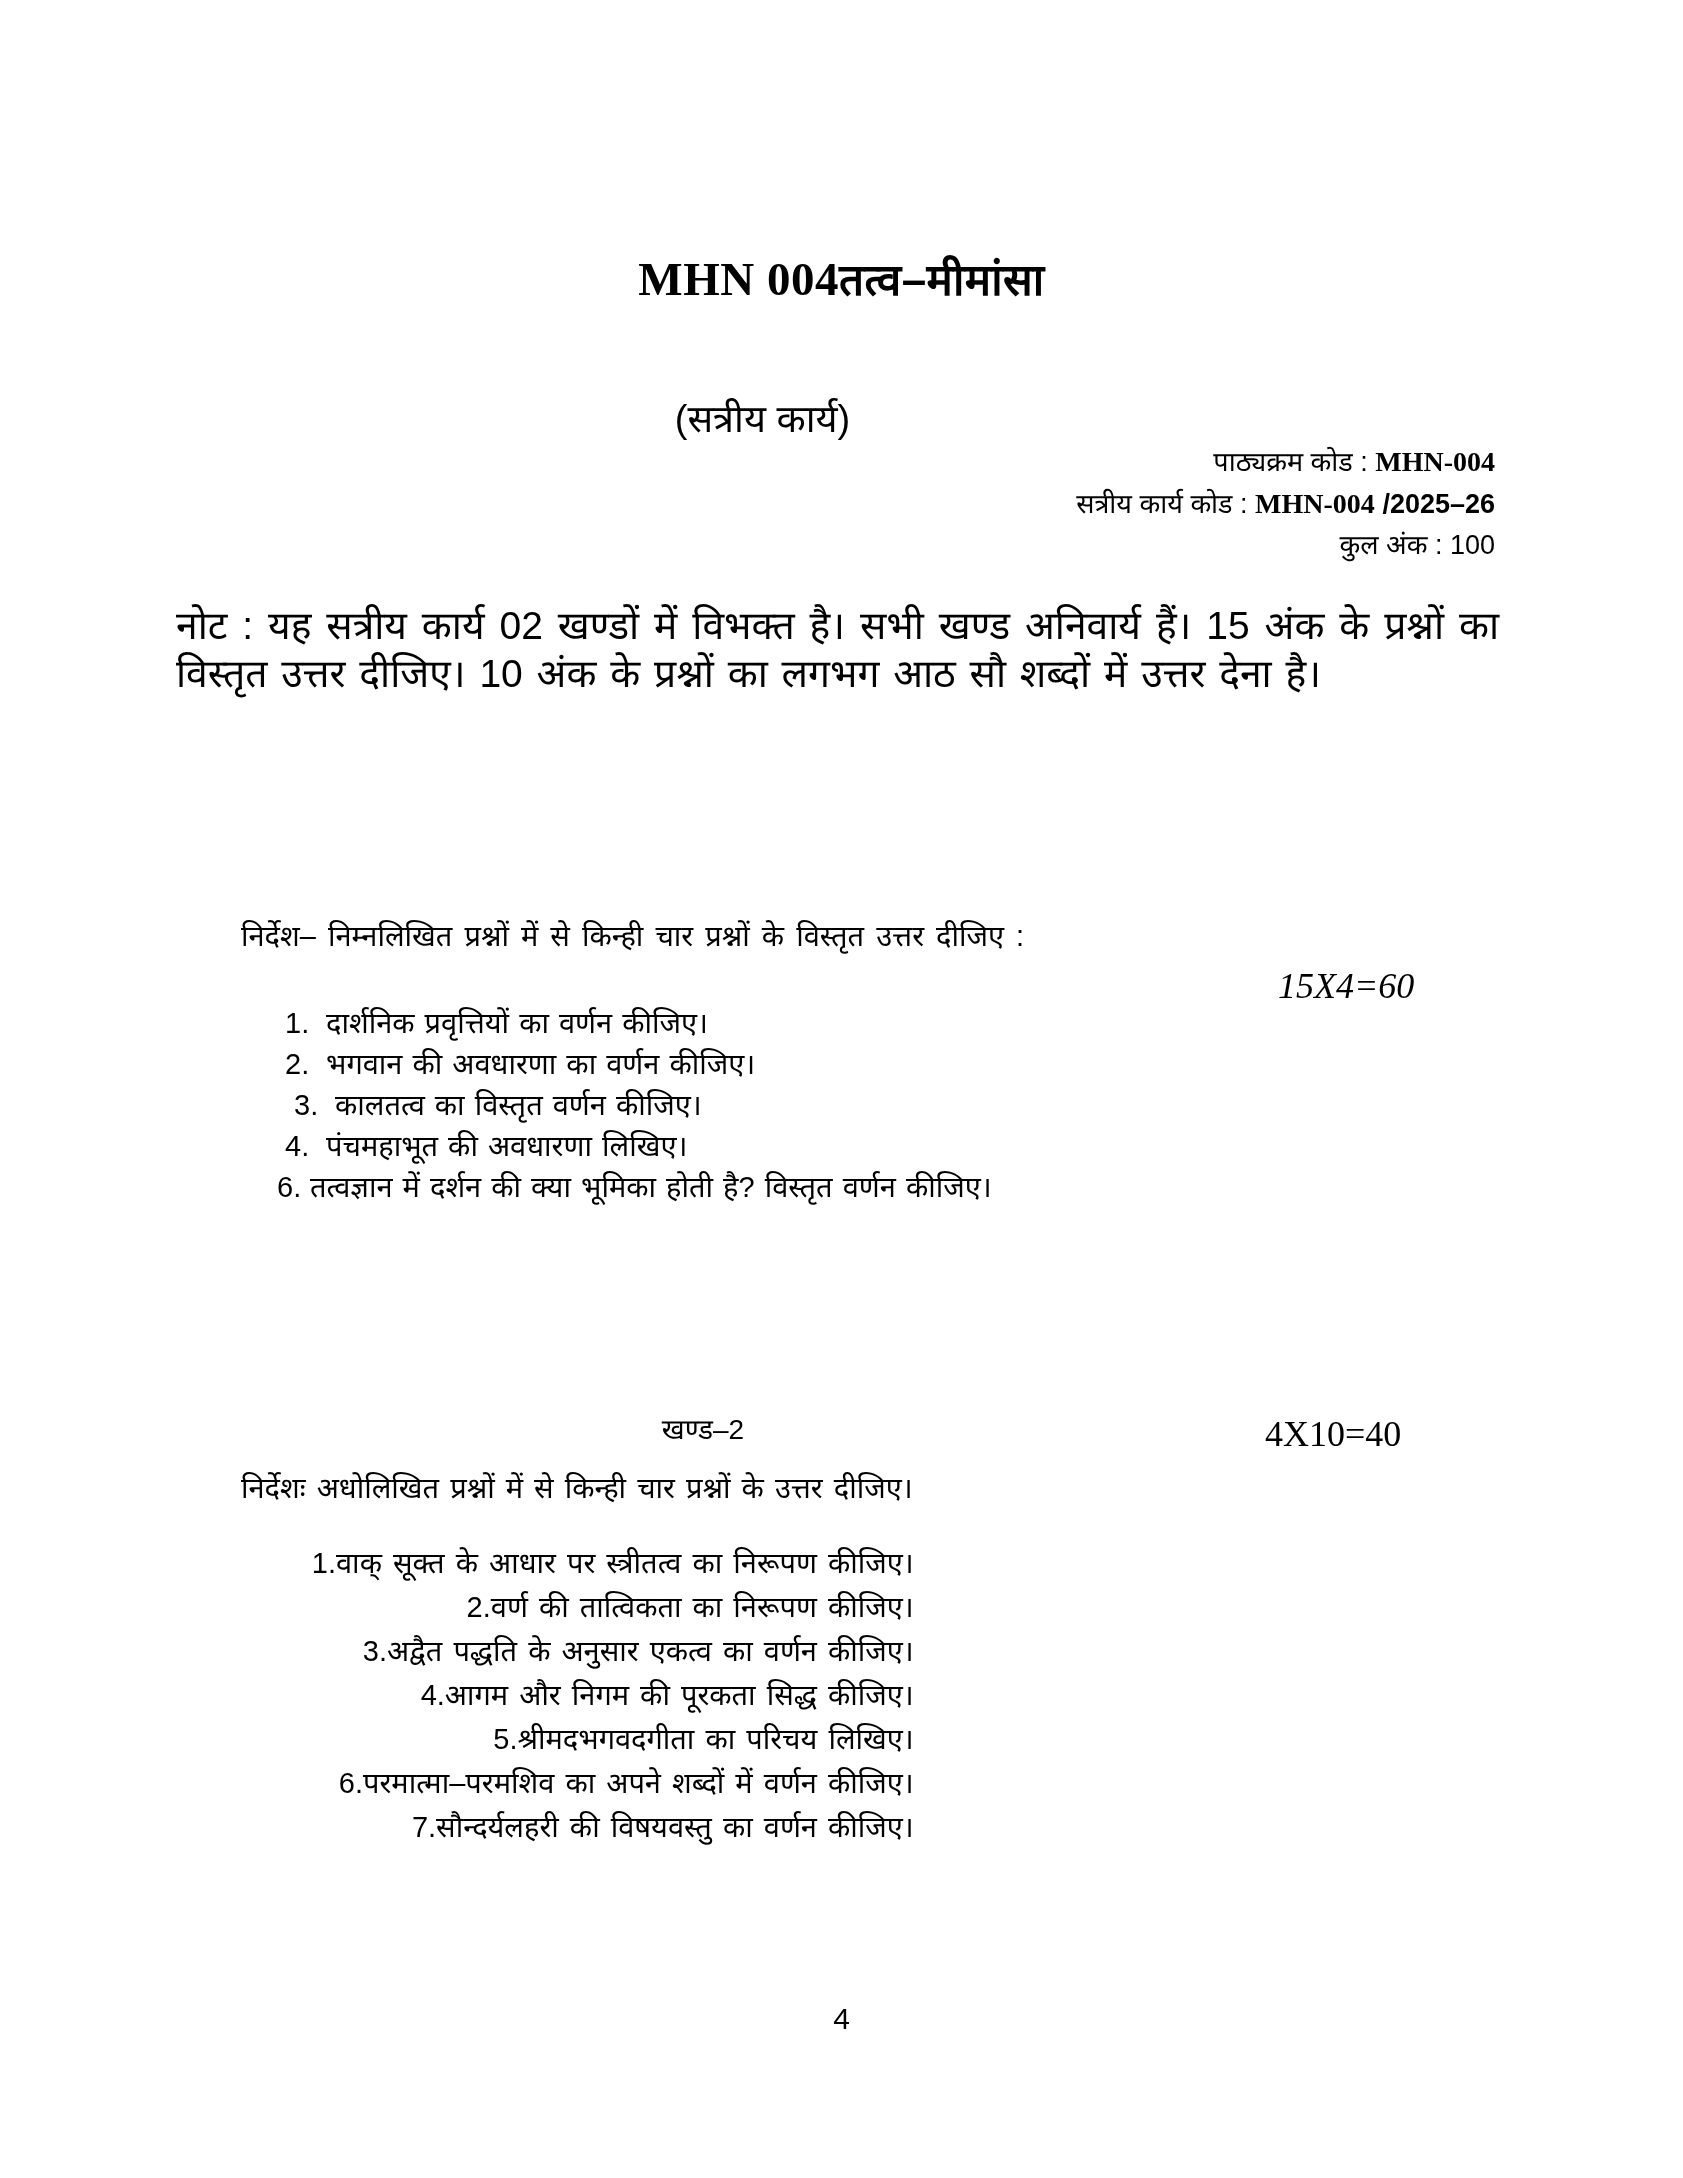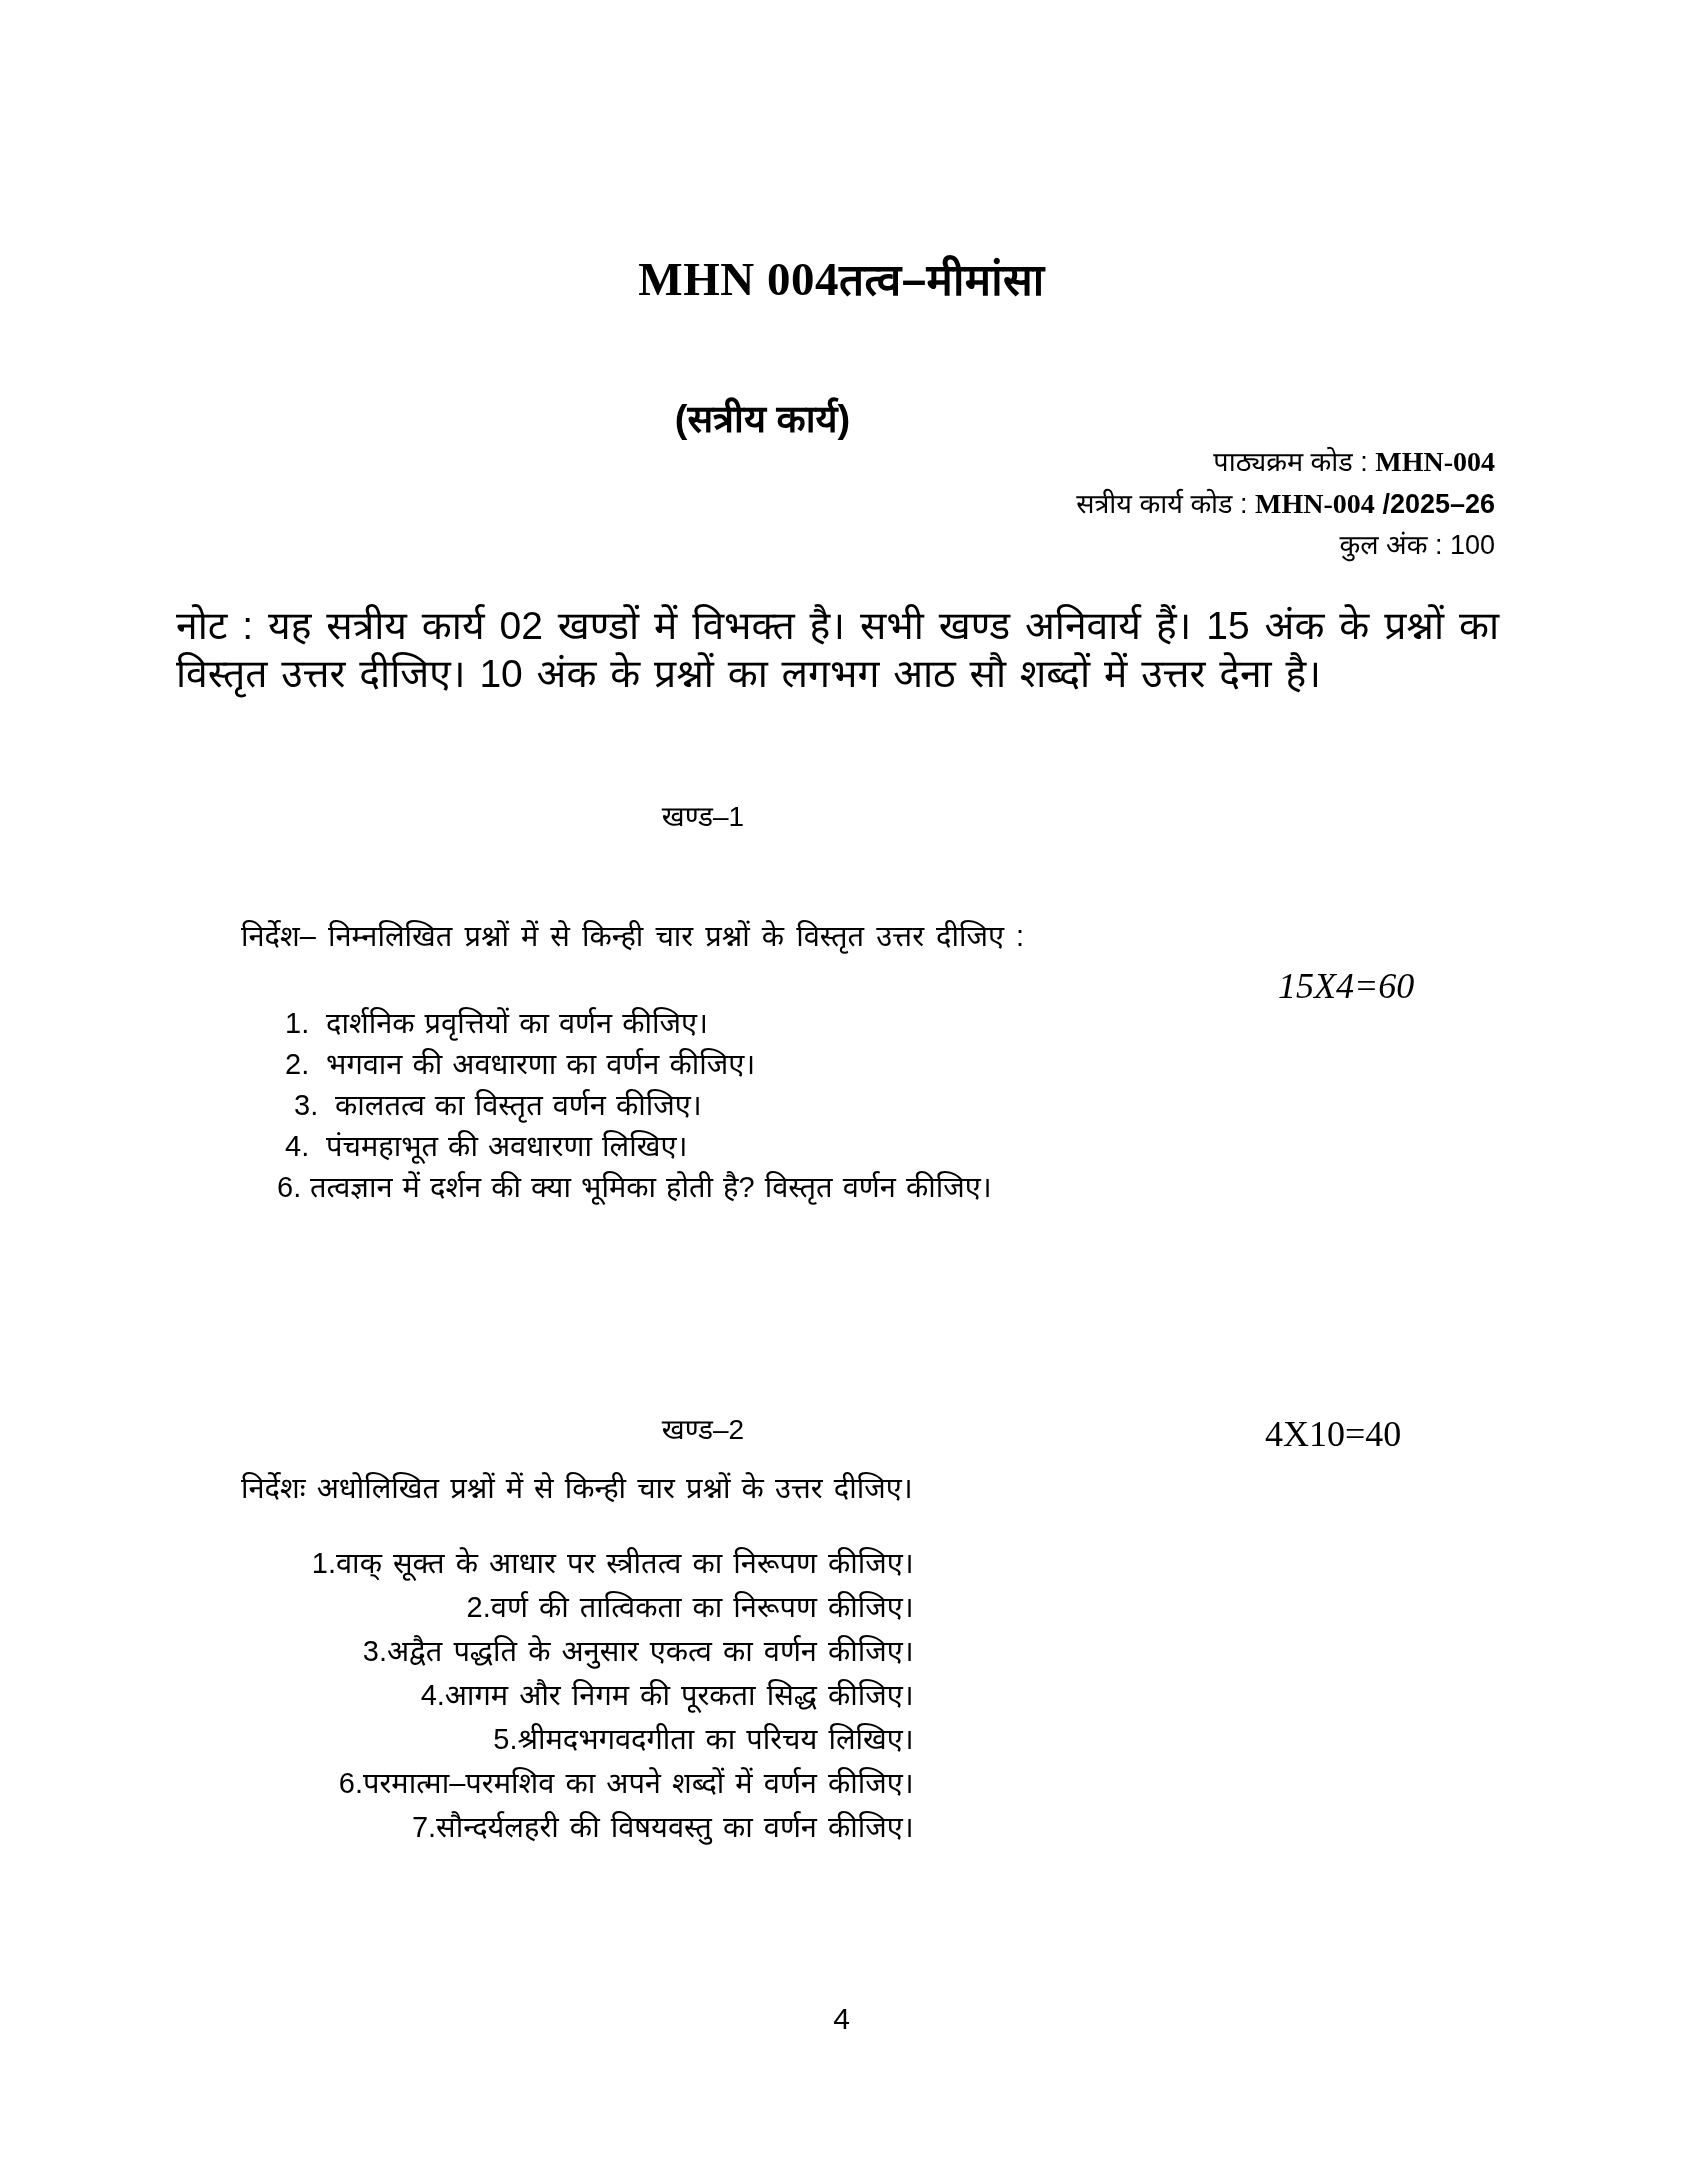--- a/index.html
+++ b/index.html
@@ -50,21 +50,21 @@
 
   
   .doc-subtitle {
     position: absolute;
     top: 391px;
     left: 0;
     width: 1525px;
     text-align: center;
     font-family: "Liberation Sans", "DejaVu Sans", sans-serif;
     font-size: 38px;
-    font-weight: 700;
+    font-weight: 400;
     white-space: nowrap;
   }
 
   
   .meta-block {
     position: absolute;
     top: 441px;
     right: 188px;
     text-align: right;
     font-family: "Liberation Sans", "DejaVu Sans", sans-serif;
@@ -187,21 +187,20 @@
   <div class="doc-subtitle">(सत्रीय कार्य)</div>
 
   <div class="meta-block">
     <span class="meta-row"><span>पाठ्यक्रम कोड :</span> <span class="meta-strong">MHN-004</span></span>
     <span class="meta-row"><span>सत्रीय कार्य कोड :</span> <span class="meta-strong">MHN-004</span> <span class="meta-year">/2025–26</span></span>
     <span class="meta-row"><span>कुल अंक :</span> <span>100</span></span>
   </div>
 
   <div class="note-para">नोट : यह सत्रीय कार्य 02 खण्डों में विभक्त है। सभी खण्ड अनिवार्य हैं। 15 अंक के प्रश्नों का विस्तृत उत्तर दीजिए। 10 अंक के प्रश्नों का लगभग आठ सौ शब्दों में उत्तर देना है।</div>
 
-  <div class="section-heading" id="sec1-heading">खण्ड–1</div>
   <div class="instruction" id="sec1-instruction">निर्देश–  निम्नलिखित प्रश्नों में से किन्ही चार प्रश्नों के विस्तृत उत्तर दीजिए :</div>
   <div class="marks" id="sec1-marks">15X4=60</div>
   <ol class="qlist" id="sec1-list">
       <li class="qitem"><span class="qnum">1.</span><span>दार्शनिक प्रवृत्तियों का वर्णन कीजिए।</span></li>
       <li class="qitem"><span class="qnum">2.</span><span>भगवान की अवधारणा का वर्णन कीजिए।</span></li>
       <li class="qitem indent-3"><span class="qnum">3.</span><span>कालतत्व का विस्तृत वर्णन कीजिए।</span></li>
       <li class="qitem"><span class="qnum">4.</span><span>पंचमहाभूत की अवधारणा लिखिए।</span></li>
       <li class="qitem tight"><span class="qnum">6.</span><span>तत्वज्ञान में दर्शन की क्या भूमिका होती है? विस्तृत वर्णन कीजिए।</span></li>
     </ol>
 

